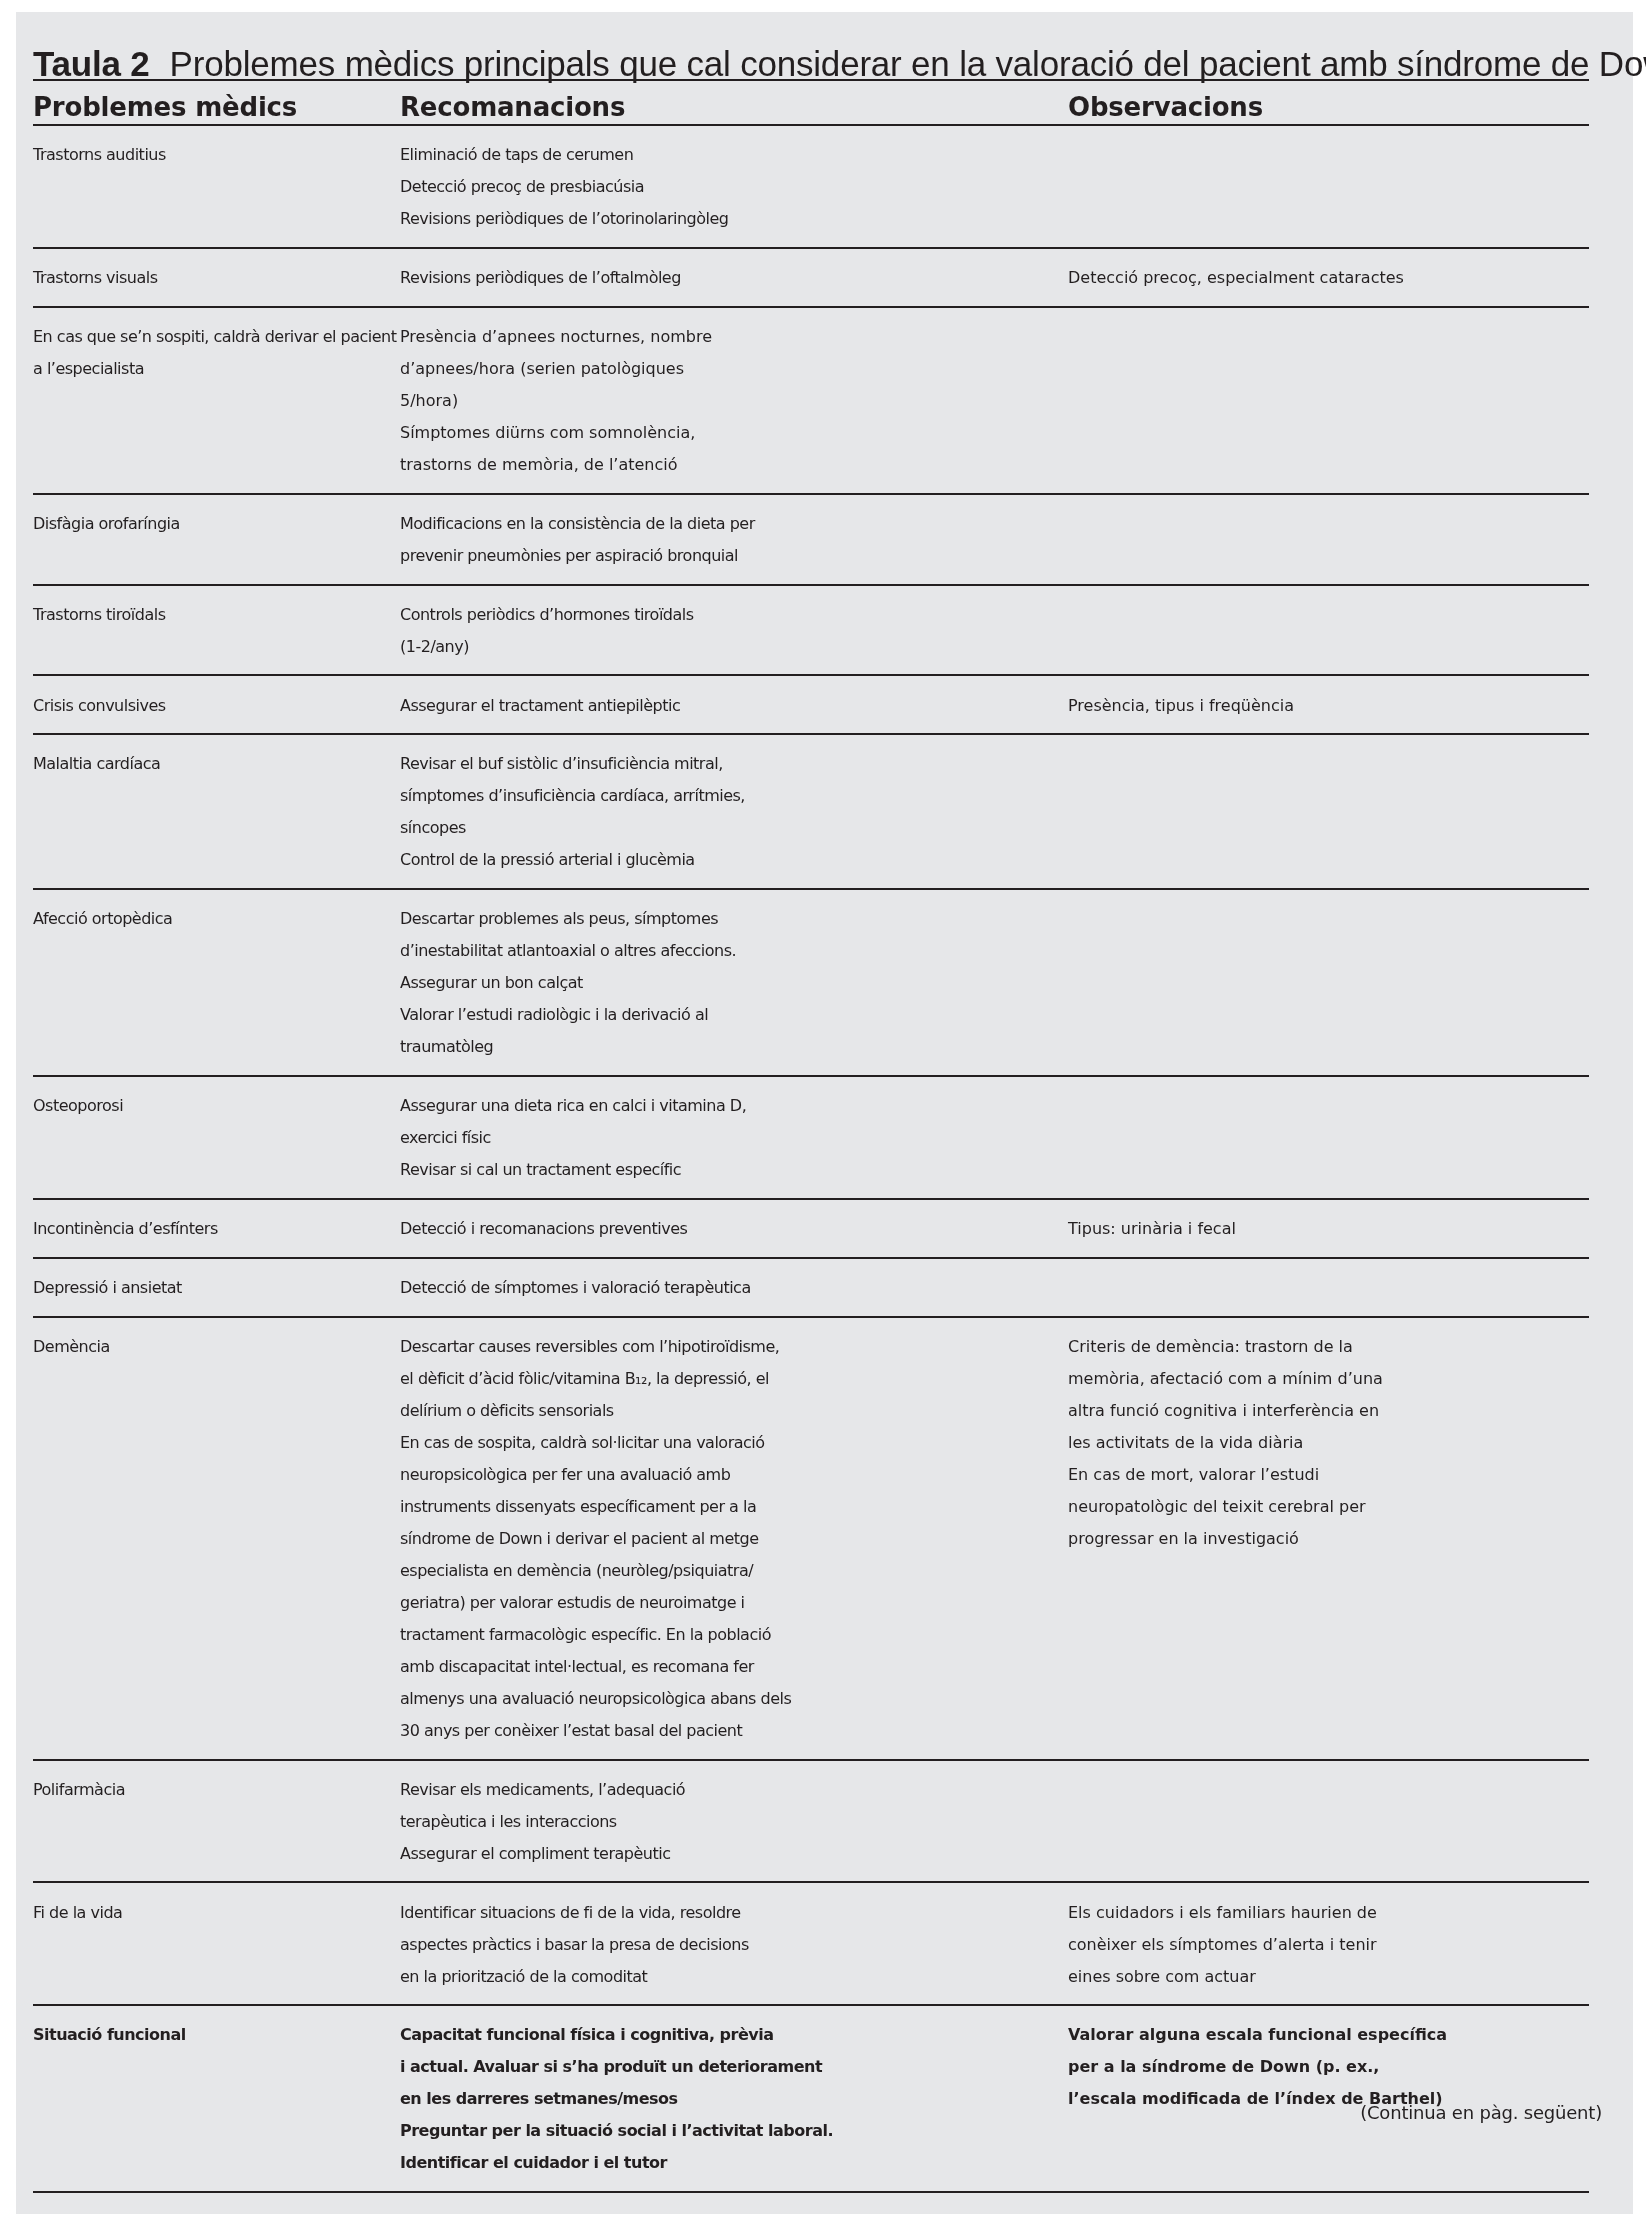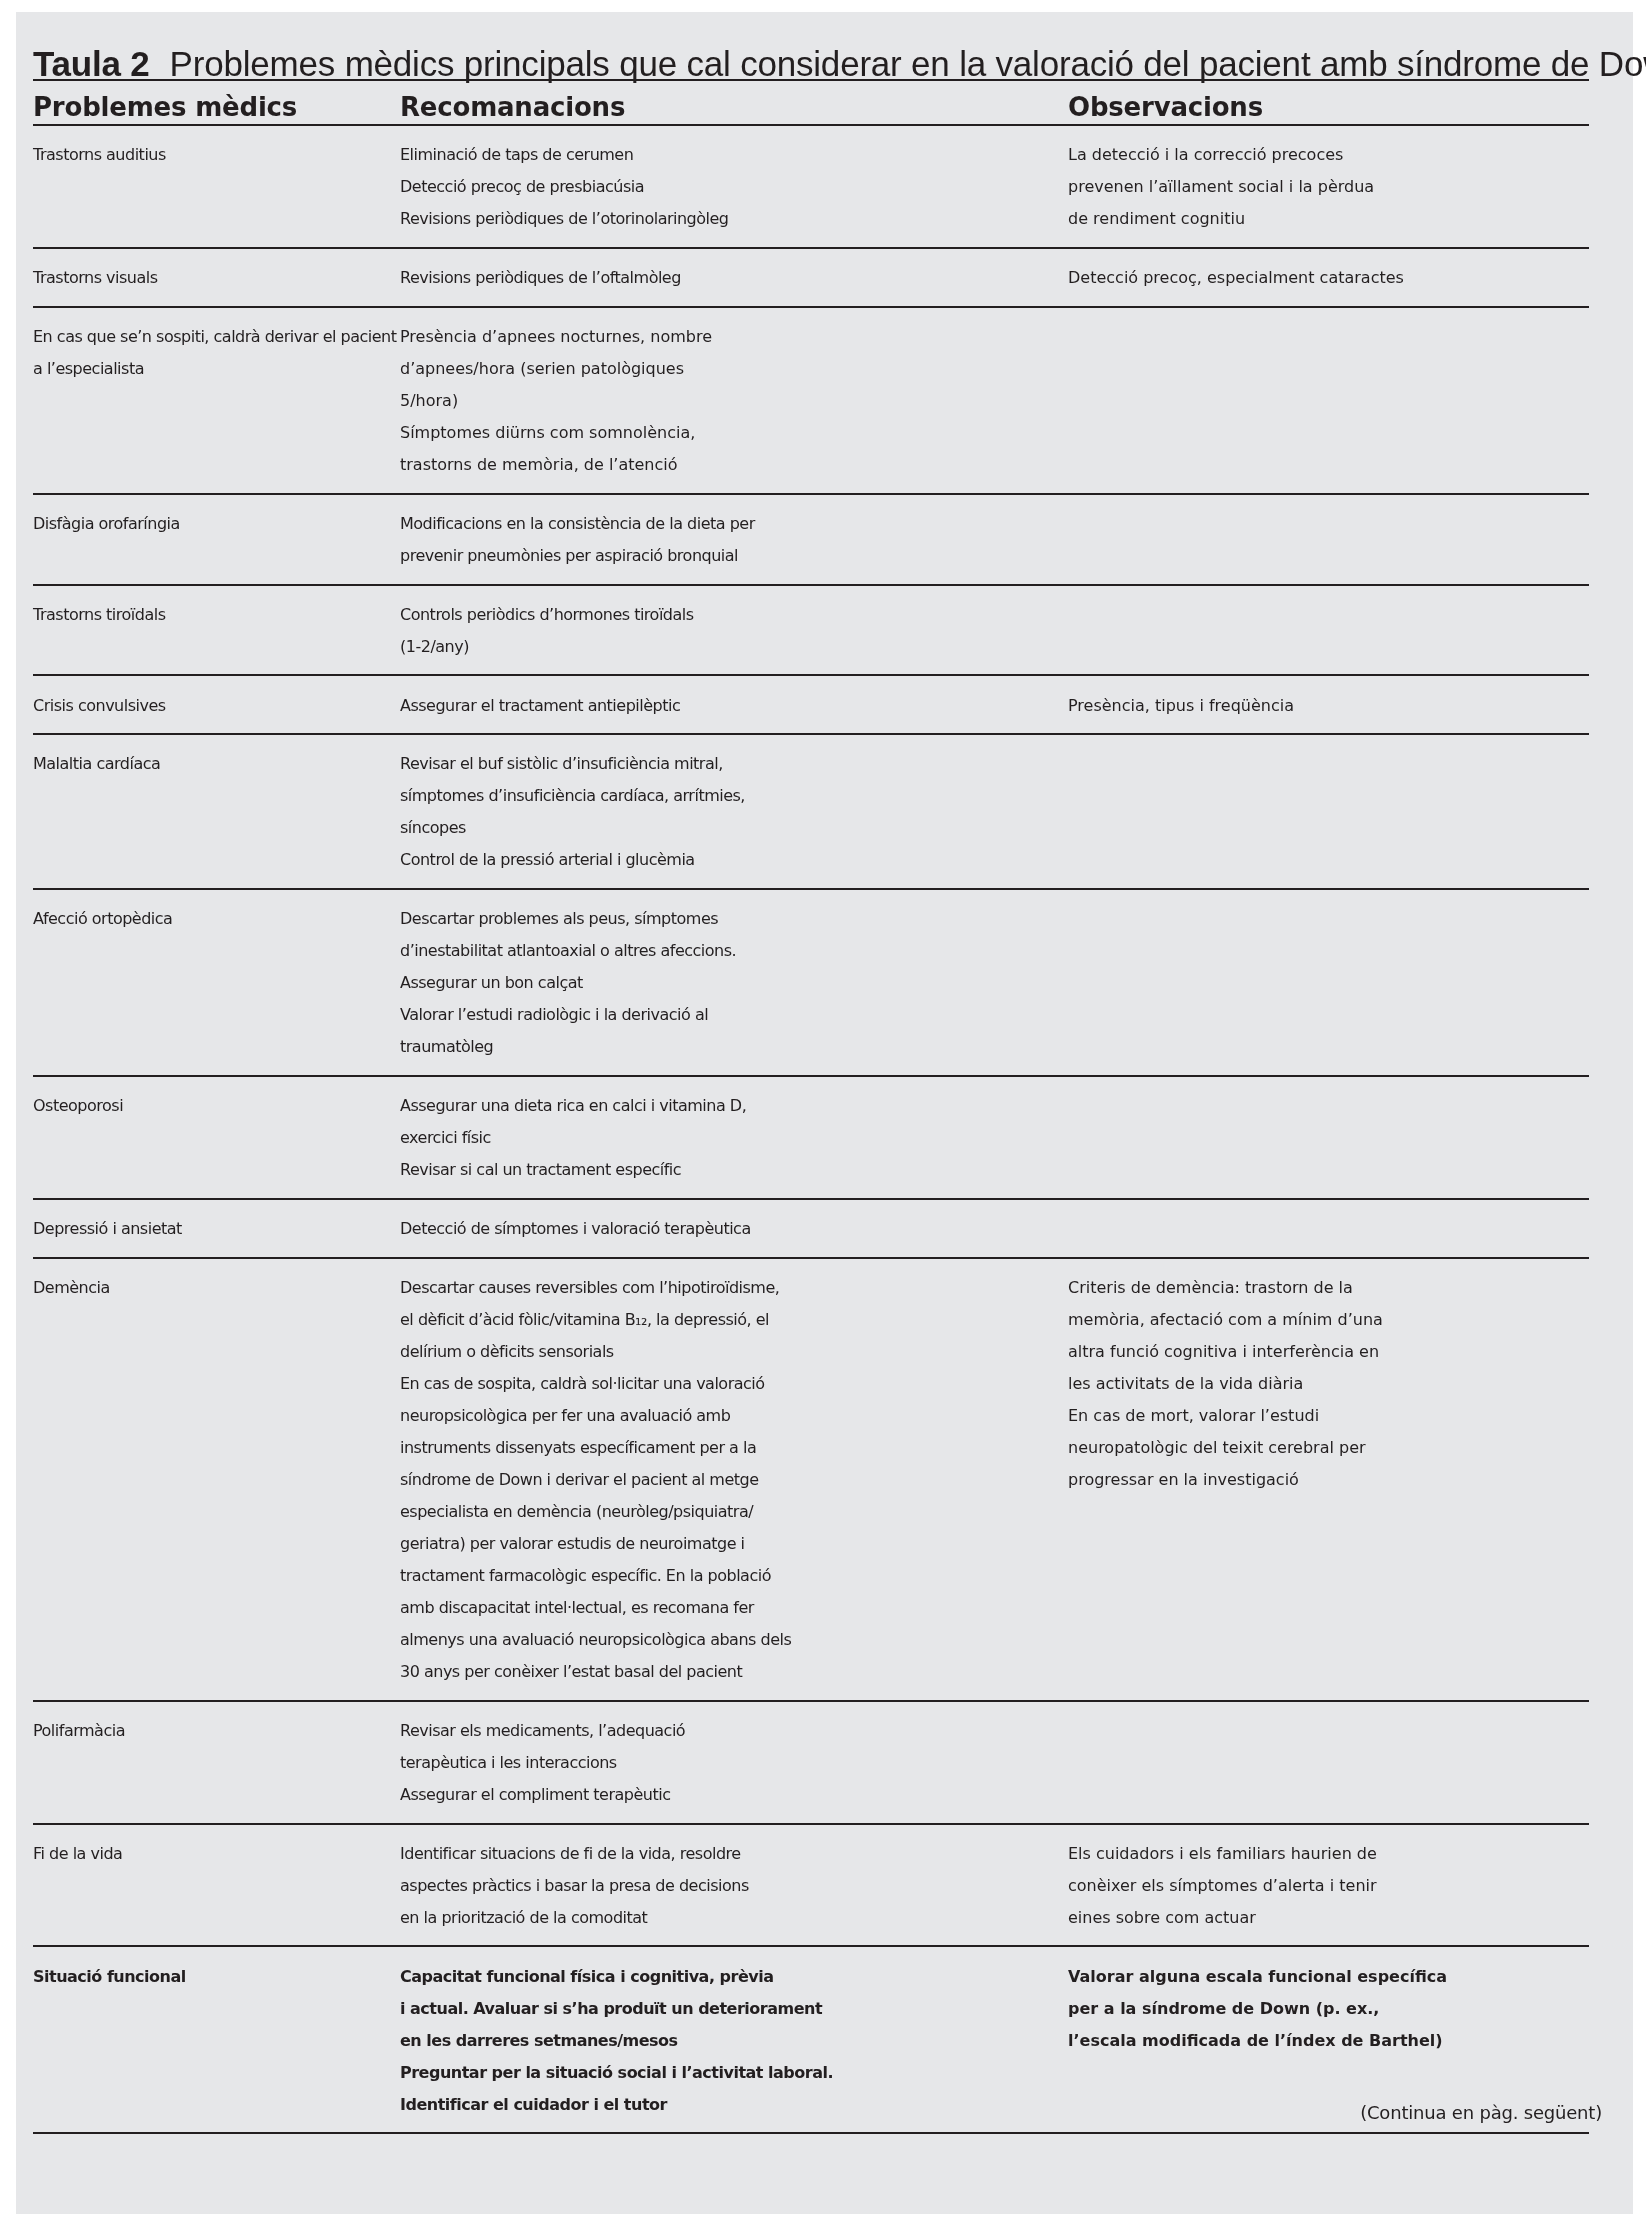--- a/index.html
+++ b/index.html
@@ -32,23 +32,20 @@
     <div>Problemes mèdics</div>
     <div>Recomanacions</div>
     <div>Observacions</div>
   </div>
   <div id="rows">
       <div class="row">
         <div class="cell">Trastorns auditius</div>
         <div class="cell">Eliminació de taps de cerumen
 Detecció precoç de presbiacúsia
 Revisions periòdiques de l’otorinolaringòleg</div>
-        <div class="cell obs">La detecció i la correcció precoces
-prevenen l’aïllament social i la pèrdua
-de rendiment cognitiu</div>
       </div>
       <div class="row">
         <div class="cell">Trastorns visuals</div>
         <div class="cell">Revisions periòdiques de l’oftalmòleg</div>
         <div class="cell obs">Detecció precoç, especialment cataractes</div>
       </div>
       <div class="row">
         <div class="cell">En cas que se’n sospiti, caldrà derivar el pacient
 a l’especialista</div>
         <div class="cell obs">Presència d’apnees nocturnes, nombre
@@ -90,20 +87,25 @@
 Valorar l’estudi radiològic i la derivació al
 traumatòleg</div>
         <div class="cell obs"></div>
       </div>
       <div class="row">
         <div class="cell">Osteoporosi</div>
         <div class="cell">Assegurar una dieta rica en calci i vitamina D,
 exercici físic
 Revisar si cal un tractament específic</div>
         <div class="cell obs"></div>
+      </div>
+      <div class="row">
+        <div class="cell">Incontinència d’esfínters</div>
+        <div class="cell">Detecció i recomanacions preventives</div>
+        <div class="cell obs">Tipus: urinària i fecal</div>
       </div>
       <div class="row">
         <div class="cell">Depressió i ansietat</div>
         <div class="cell">Detecció de símptomes i valoració terapèutica</div>
         <div class="cell obs"></div>
       </div>
       <div class="row">
         <div class="cell">Demència</div>
         <div class="cell">Descartar causes reversibles com l’hipotiroïdisme,
 el dèficit d’àcid fòlic/vitamina B₁₂, la depressió, el

